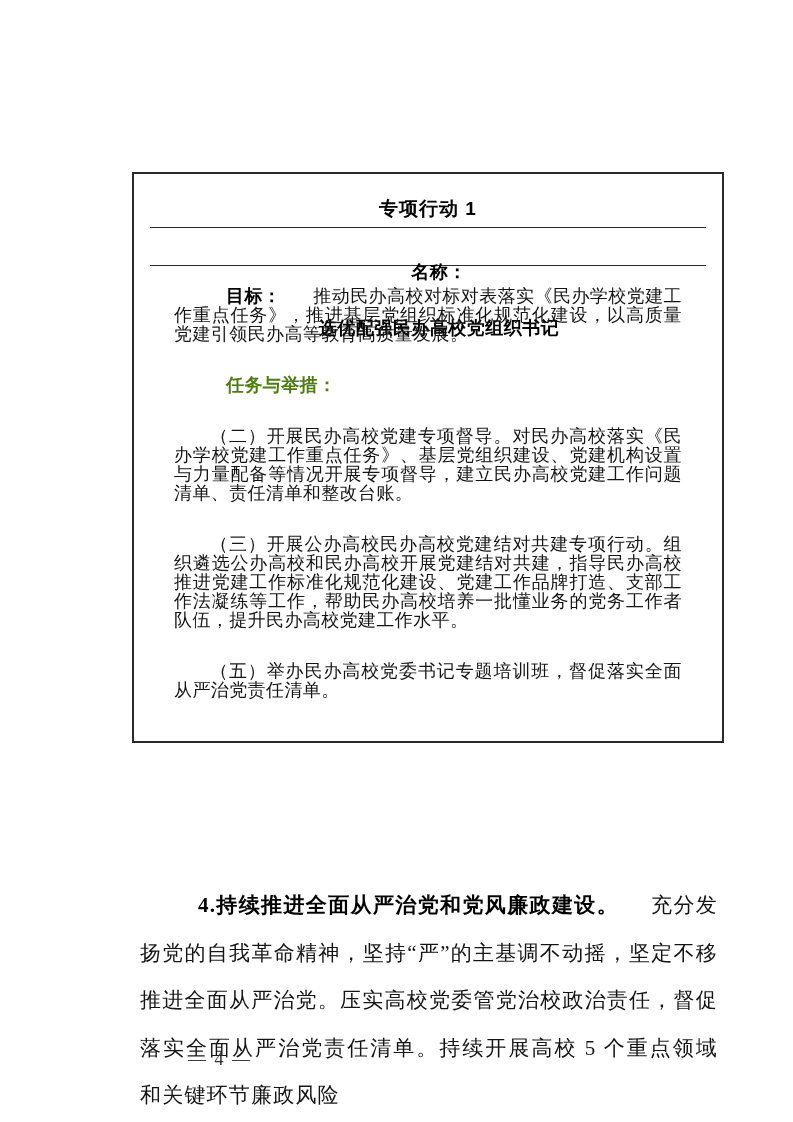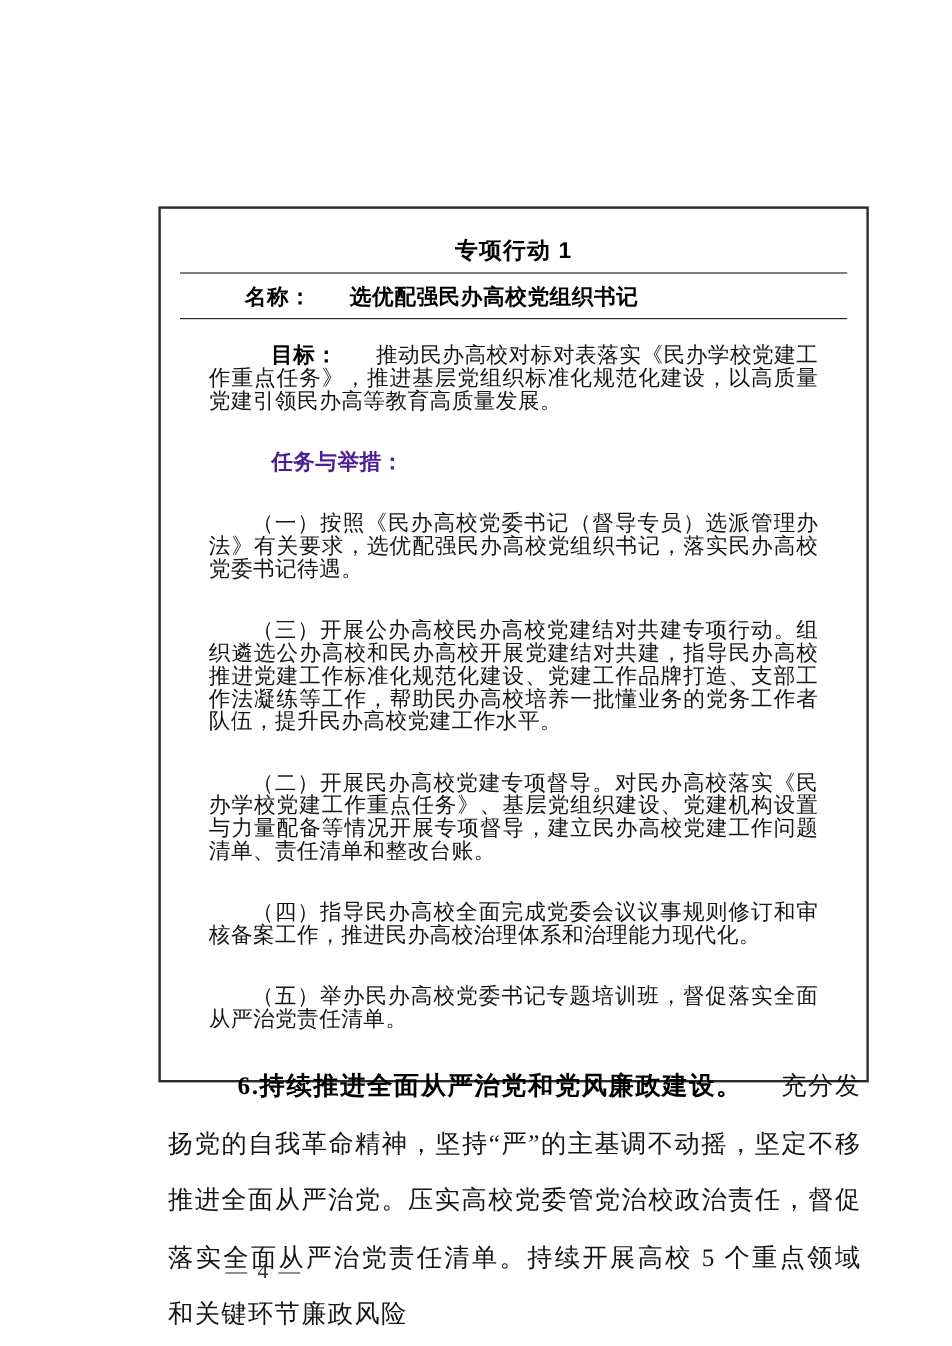--- a/index.html
+++ b/index.html
@@ -37,41 +37,42 @@
     height: 38px;
     border-bottom: 1px solid #2a2a2a;
     display: flex;
     align-items: center;
     padding-left: 38px;
     font-family: "Liberation Sans", sans-serif;
     font-weight: bold;
     font-size: 18px;
     letter-spacing: 0.5px;
     color: #000000;
+    flex-direction: column;
   }
   .row-body {
     padding: 5px 8px 9px 8px;
   }
   .row-body p {
     font-size: 18px;
     line-height: 19px;
     text-align: justify;
     text-indent: 2em;
     letter-spacing: 0.4px;
     color: #141414;
   }
   .lbl {
     font-family: "Liberation Sans", sans-serif;
     font-weight: bold;
     color: #000000;
   }
   .tasks-heading {
     font-family: Liberation Serif, serif;
     font-weight: bold;
-    color: #4c1d95;
+    color: #4d7c0f;
   }
   .body-para {
     position: absolute;
     left: 92px;
     top: 834px;
     width: 610px;
     font-size: 21px;
     line-height: 47.5px;
     text-align: justify;
     text-indent: 2em;
@@ -105,29 +106,27 @@
     <div class="row-name">
       <span>名称：</span>
         <span>选优配强民办高校党组织书记</span>
     </div>
 
     <div class="row-body">
       <p><span class="lbl">目标：</span><span>推动民办高校对标对表落实《民办学校党建工作重点任务》，推进基层党组织标准化规范化建设，以高质量党建引领民办高等教育高质量发展。</span></p>
 
       <p><span class="tasks-heading">任务与举措：</span></p>
 
-      <p>（一）按照《民办高校党委书记（督导专员）选派管理办法》有关要求，选优配强民办高校党组织书记，落实民办高校党委书记待遇。</p>
+      <p>（二）开展民办高校党建专项督导。对民办高校落实《民办学校党建工作重点任务》、基层党组织建设、党建机构设置与力量配备等情况开展专项督导，建立民办高校党建工作问题清单、责任清单和整改台账。</p>
       <p>（三）开展公办高校民办高校党建结对共建专项行动。组织遴选公办高校和民办高校开展党建结对共建，指导民办高校推进党建工作标准化规范化建设、党建工作品牌打造、支部工作法凝练等工作，帮助民办高校培养一批懂业务的党务工作者队伍，提升民办高校党建工作水平。</p>
-      <p>（二）开展民办高校党建专项督导。对民办高校落实《民办学校党建工作重点任务》、基层党组织建设、党建机构设置与力量配备等情况开展专项督导，建立民办高校党建工作问题清单、责任清单和整改台账。</p>
-      <p>（四）指导民办高校全面完成党委会议议事规则修订和审核备案工作，推进民办高校治理体系和治理能力现代化。</p>
       <p>（五）举办民办高校党委书记专题培训班，督促落实全面从严治党责任清单。</p>
 
     </div>
 
   </div>
 
-  <p class="body-para"><span class="lead">6.持续推进全面从严治党和党风廉政建设。</span><span>充分发扬党的自我革命精神，坚持“严”的主基调不动摇，坚定不移推进全面从严治党。压实高校党委管党治校政治责任，督促落实全面从严治党责任清单。持续开展高校 5 个重点领域和关键环节廉政风险</span></p>
+  <p class="body-para"><span class="lead">4.持续推进全面从严治党和党风廉政建设。</span><span>充分发扬党的自我革命精神，坚持“严”的主基调不动摇，坚定不移推进全面从严治党。压实高校党委管党治校政治责任，督促落实全面从严治党责任清单。持续开展高校 5 个重点领域和关键环节廉政风险</span></p>
 
   <div class="page-footer">
     <span>— 4 —</span>
   </div>
 
 </div>
 
 </body></html>

